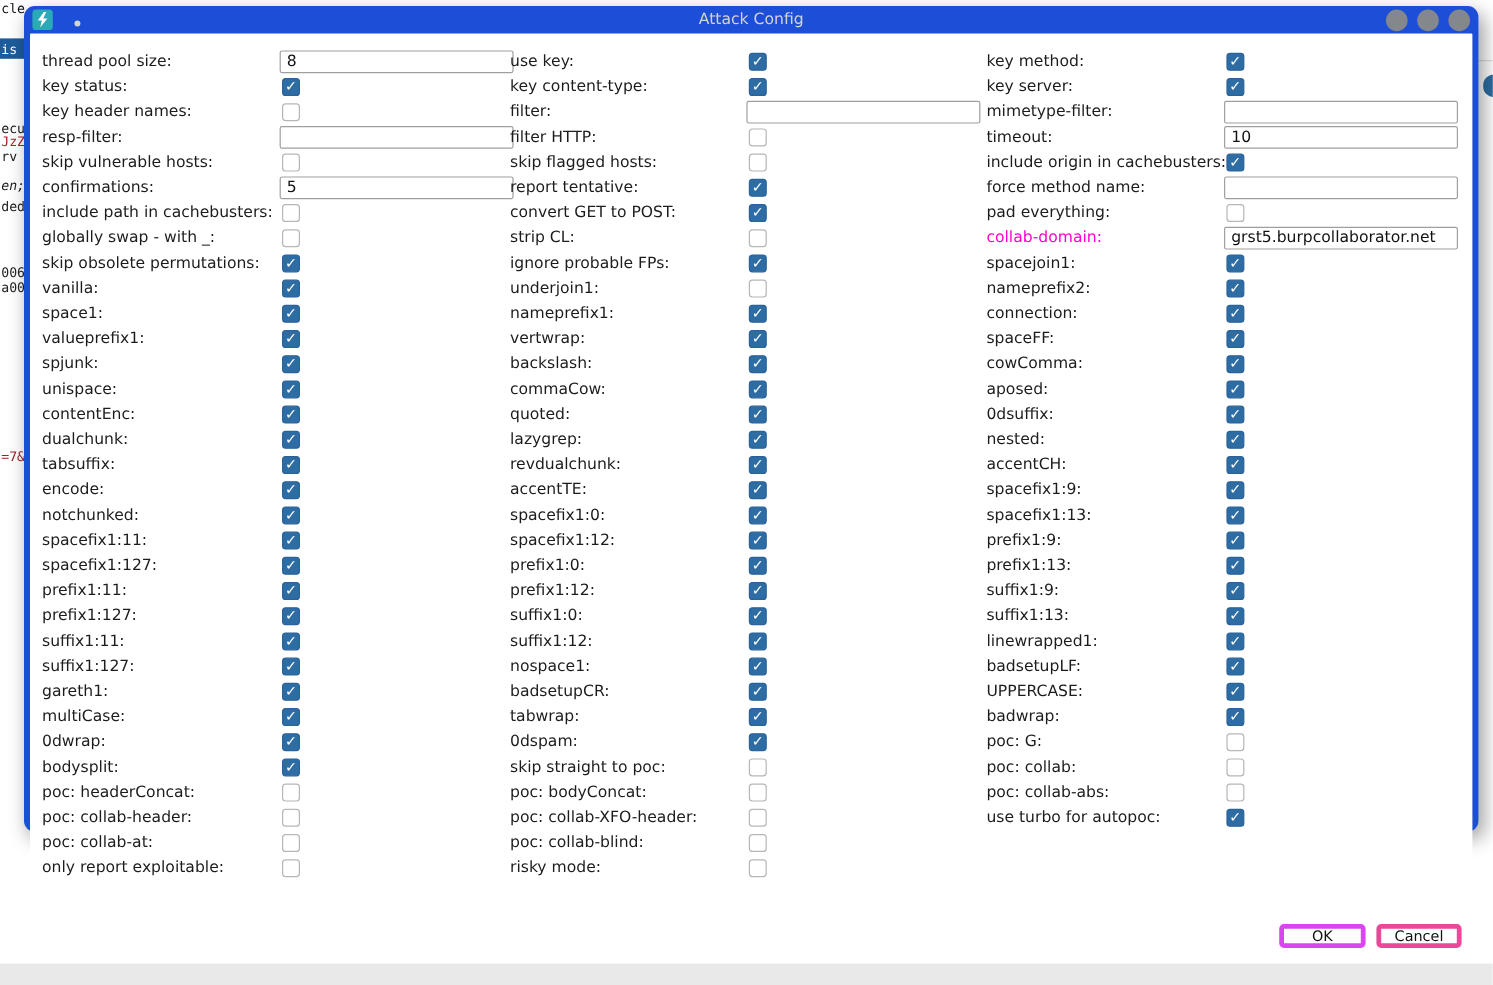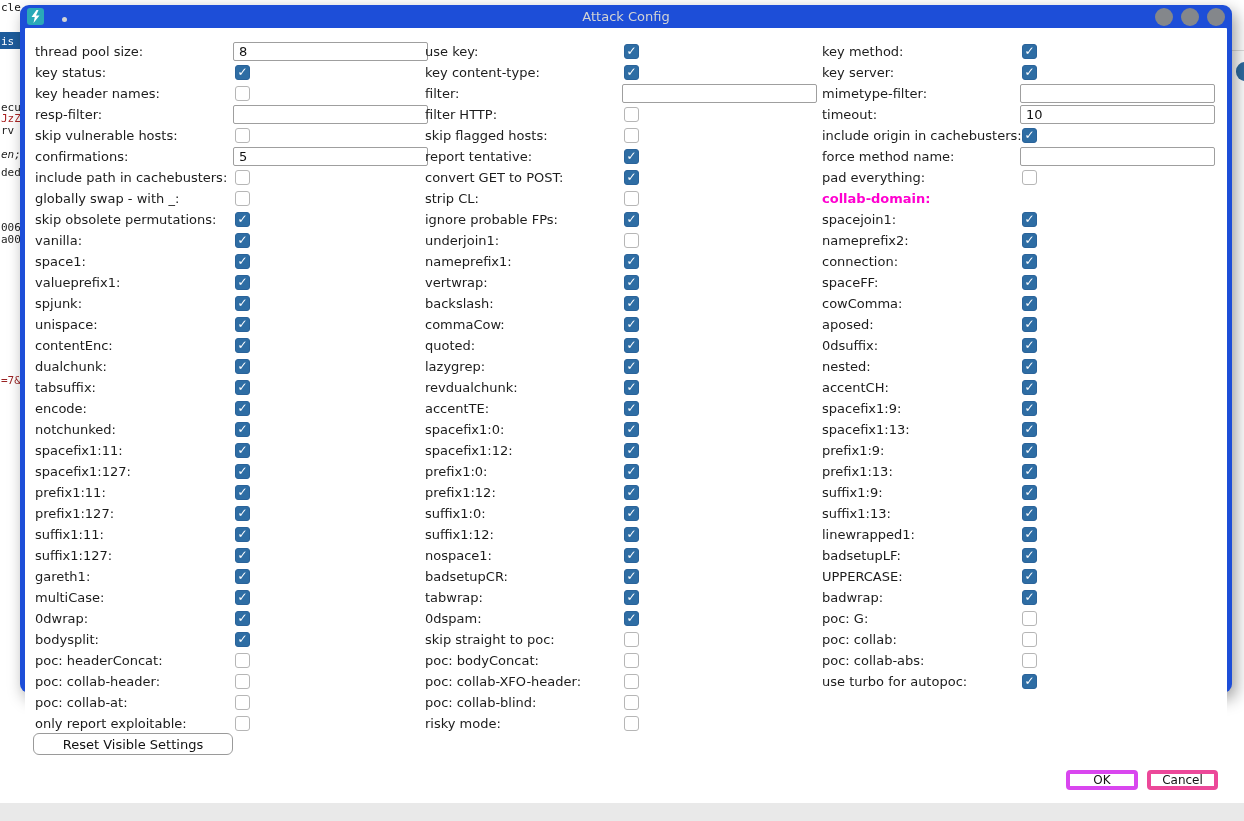--- a/index.html
+++ b/index.html
@@ -61,21 +61,21 @@
     position:absolute;left:5px;top:23px;width:1202px;height:767px;
     background:#ffffff;border-radius:1px 1px 5px 5px;
   }
   
   .col{position:absolute;top:13px;}
   .col[data-col="0"]{left:10px;width:385px;--ctl:198px;}
   .col[data-col="1"]{left:400px;width:385px;--ctl:197px;}
   .col[data-col="2"]{left:797px;width:400px;--ctl:198px;}
   .row{position:relative;height:21px;display:flex;align-items:center;}
   .lbl{font-size:13px;color:#1c1c1c;white-space:nowrap;}
-  .lbl.accent{color:#ff00d0;font-weight:bold;}
+  .lbl.accent{color:#ff00d0;}
   .slot{position:absolute;left:var(--ctl);top:0;height:21px;display:flex;align-items:center;}
   .cb{
     box-sizing:border-box;width:15px;height:15px;margin-left:2px;
     border:1px solid #b6b6b6;border-radius:3px;background:#fff;
     display:flex;align-items:center;justify-content:center;
   }
   .cb.on{background:#2e6da4;border-color:#2a639a;}
   .tick{color:#fff;font-size:12px;font-weight:bold;line-height:1;margin-top:-1px;}
   .tf{
     box-sizing:border-box;width:195px;height:19px;
@@ -664,20 +664,23 @@
           </span>
         </div>
         <div class="row">
           <span class="lbl">pad everything:</span>
           <span class="slot">
             <span class="cb"></span>
           </span>
         </div>
         <div class="row">
           <span class="lbl accent">collab-domain:</span>
+          <span class="slot">
+            <input class="tf" value="grst5.burpcollaborator.net" style="">
+          </span>
         </div>
         <div class="row">
           <span class="lbl">spacejoin1:</span>
           <span class="slot">
             <span class="cb on">
               <span class="tick">✓</span>
             </span>
           </span>
         </div>
         <div class="row">
@@ -844,17 +847,16 @@
         </div>
         <div class="row">
           <span class="lbl">use turbo for autopoc:</span>
           <span class="slot">
             <span class="cb on">
               <span class="tick">✓</span>
             </span>
           </span>
         </div>
       </div>
-    <div class="btn" id="reset-btn">Reset Visible Settings</div>
     <div class="btn" id="ok-btn">OK</div>
     <div class="btn" id="cancel-btn">Cancel</div>
   </div>
 </div>
 
 </body></html>

